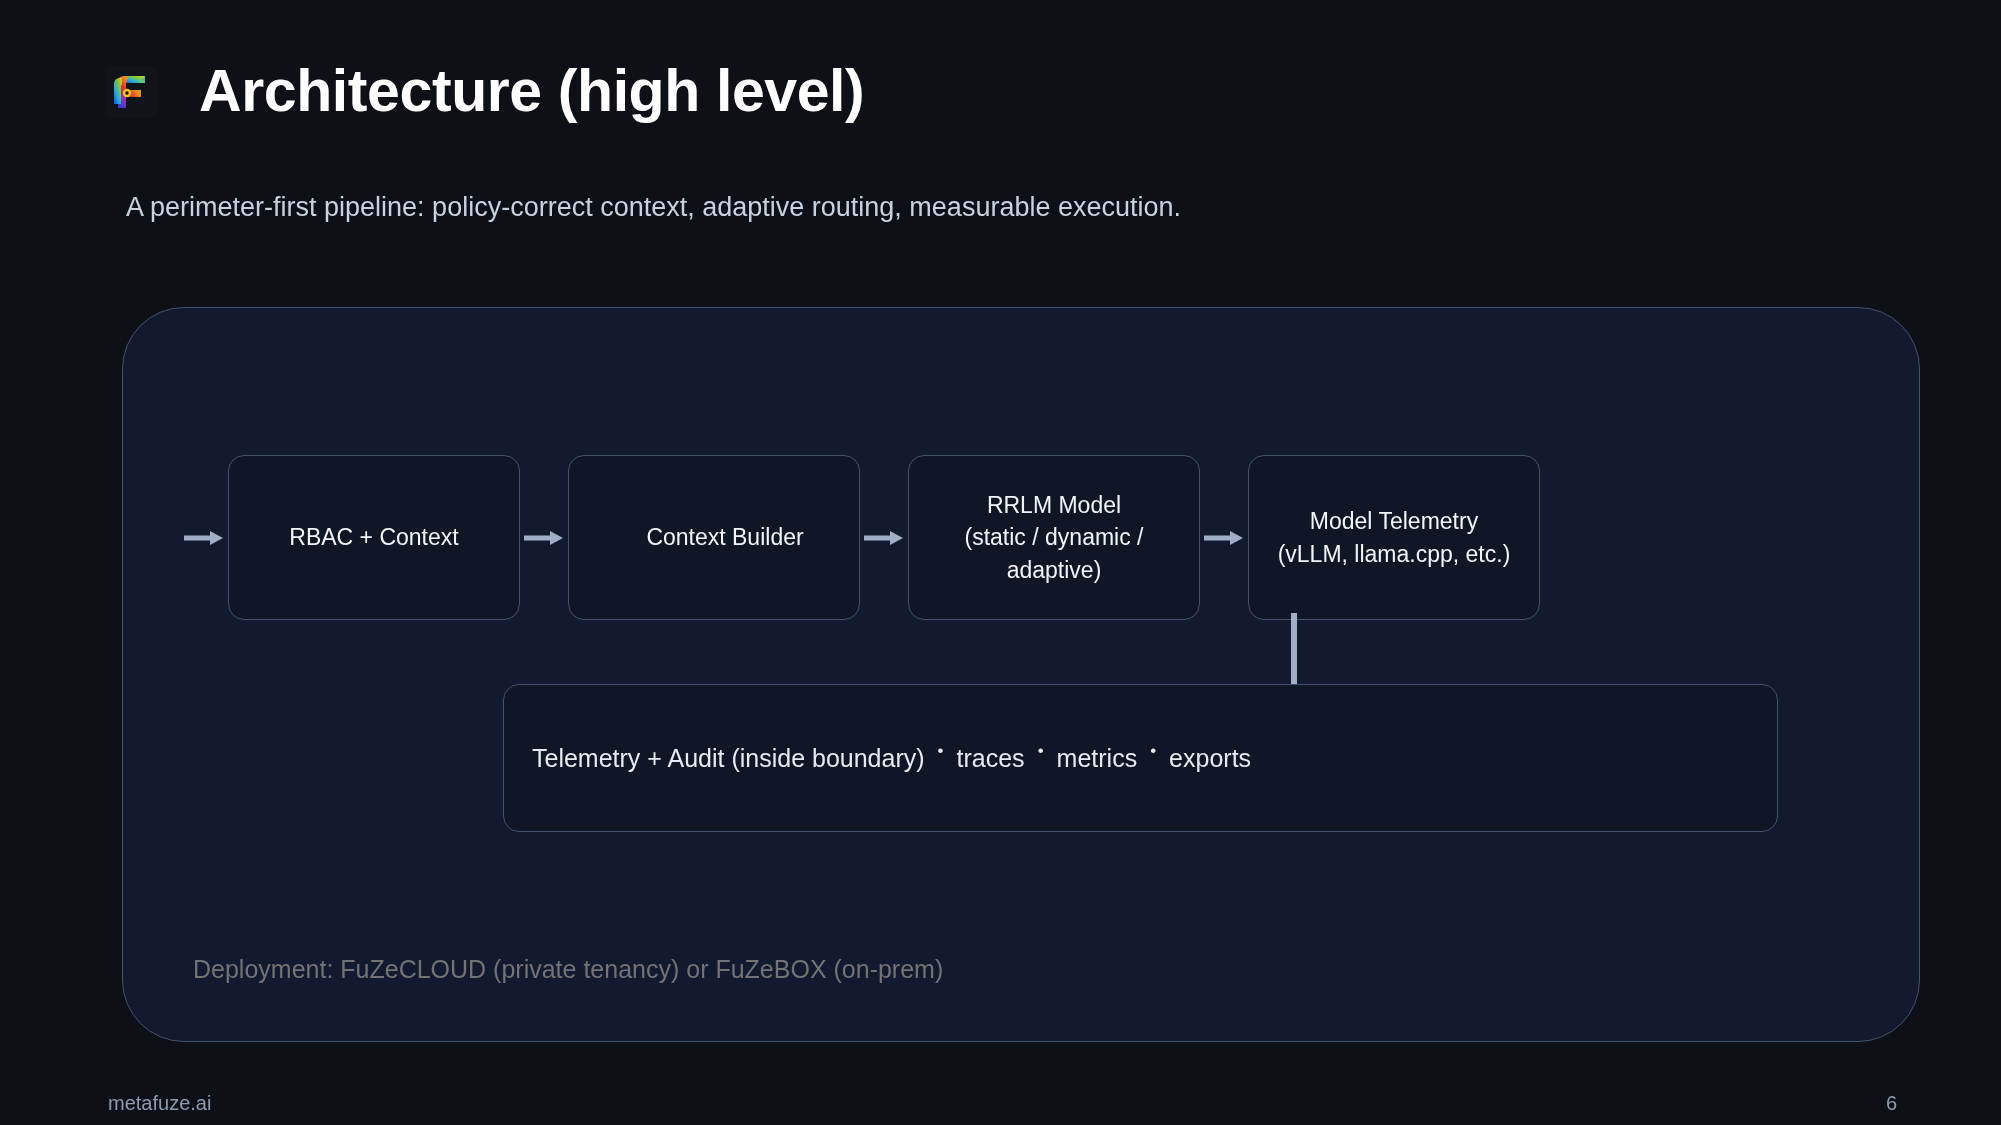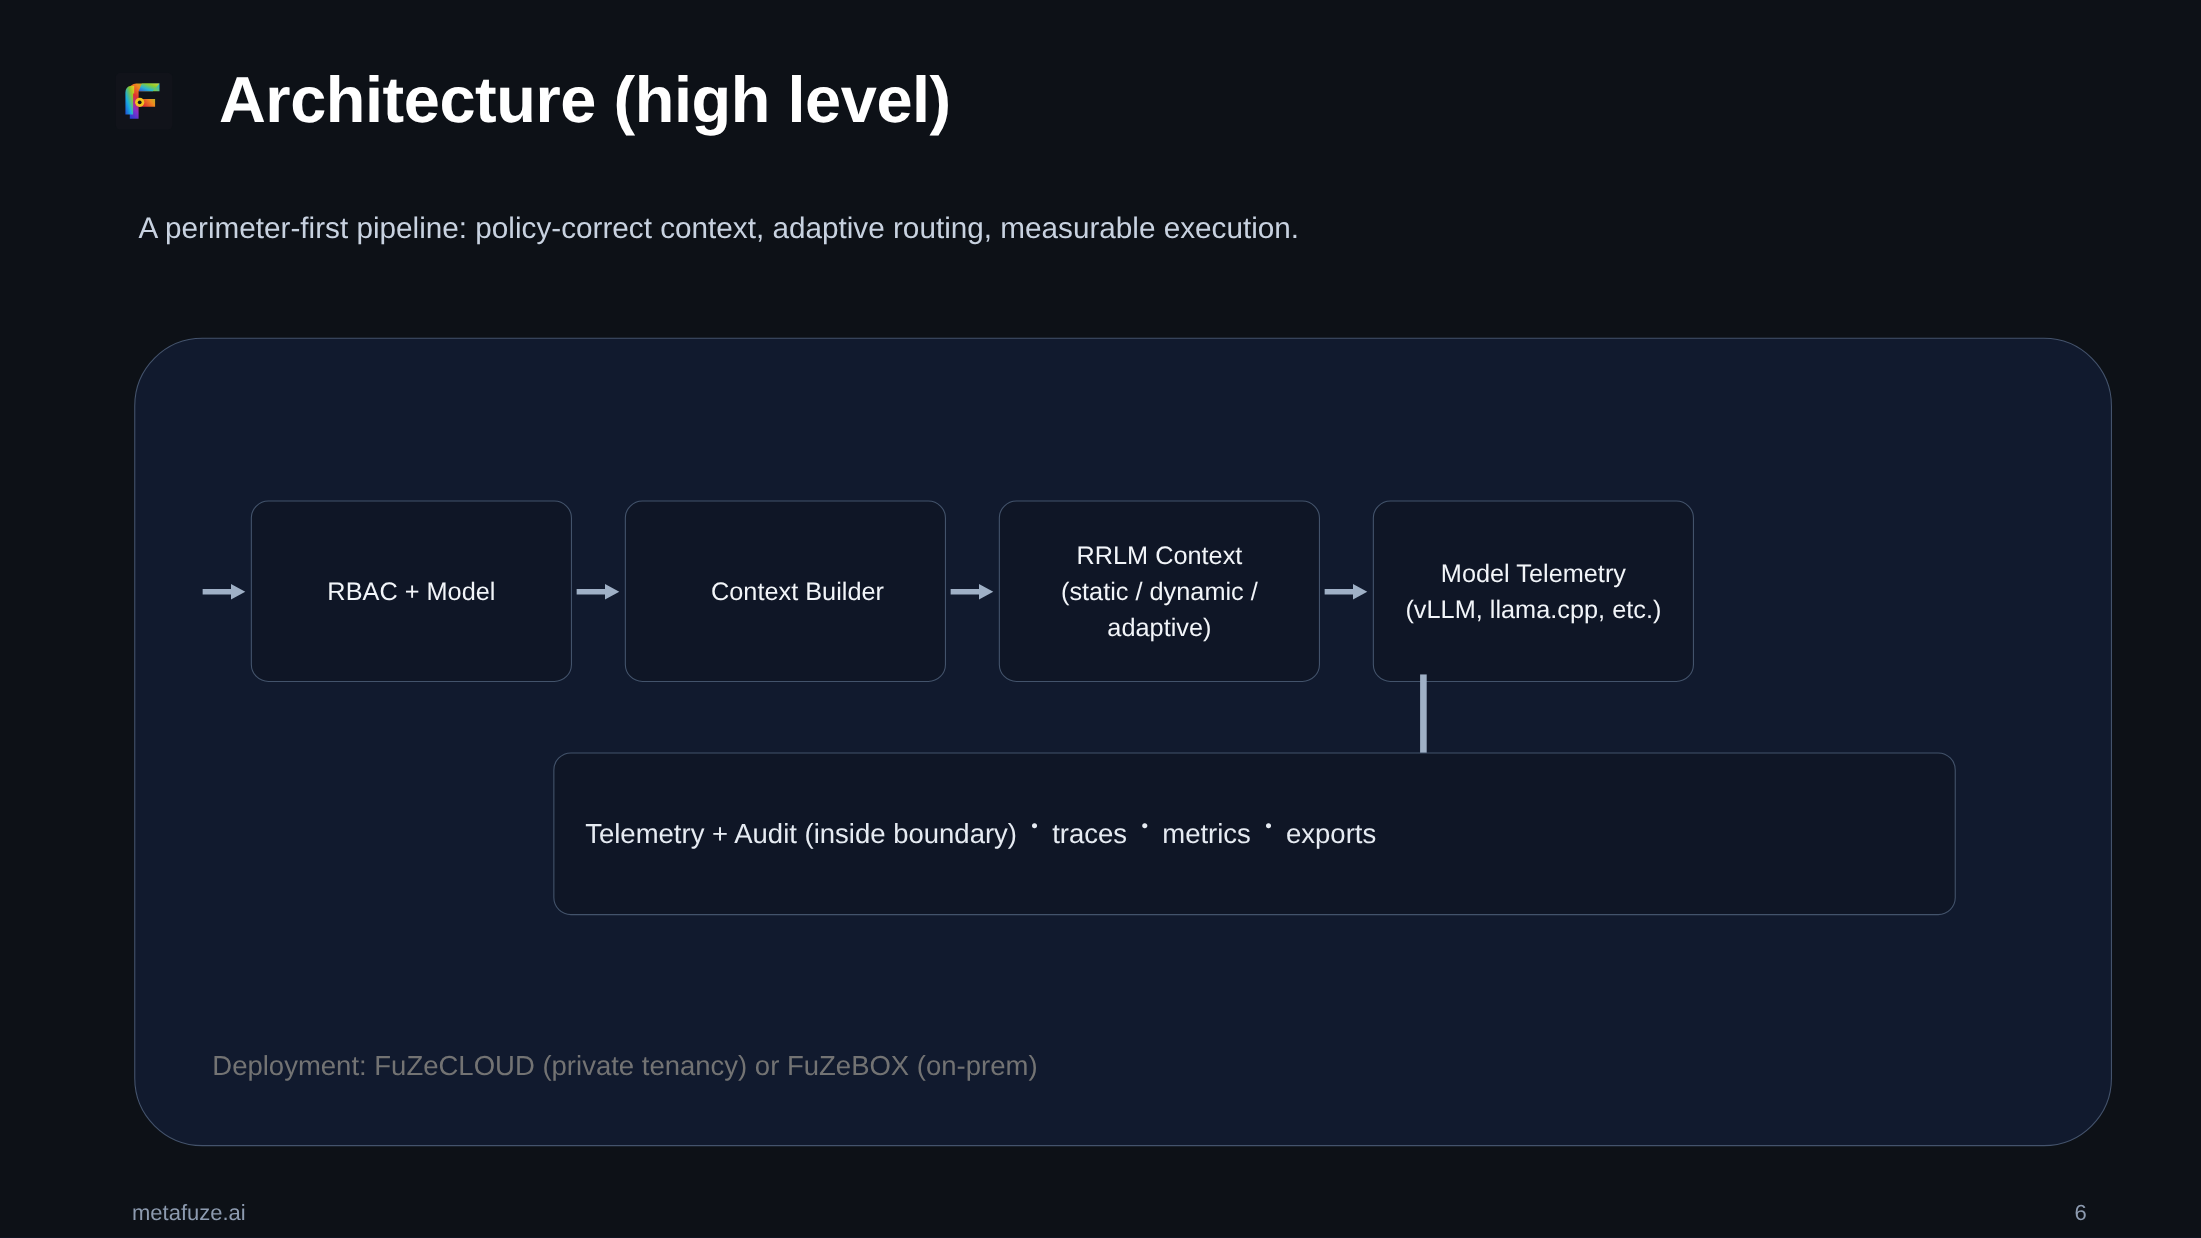--- a/index.html
+++ b/index.html
@@ -148,21 +148,21 @@
     left: 193px;
     top: 955px;
     font-size: 25px;
     color: #737373;
     white-space: nowrap;
   }
 
   
   .footer-left {
     position: absolute;
-    left: 120px;
+    left: 108px;
     top: 1092px;
     font-size: 20px;
     color: #8d9bb0;
     white-space: nowrap;
   }
   .footer-right {
     position: absolute;
     right: 104px;
     top: 1092px;
     font-size: 20px;
@@ -208,42 +208,42 @@
 <div class="flow-row">
 
 
   <div class="arrow-h">
     <svg width="40" height="18" viewBox="0 0 40 18">
       <path d="M0 6.5 L26 6.5 L26 2 L39 9 L26 16 L26 11.5 L0 11.5 Z" fill="#9fb0c6"></path>
     </svg>
   </div>
 
   <div class="flow-box b1">
-    <span>RBAC + Model</span>
+    <span>RBAC + Context</span>
   </div>
 
   <div class="arrow-h">
     <svg width="40" height="18" viewBox="0 0 40 18">
       <path d="M0 6.5 L26 6.5 L26 2 L39 9 L26 16 L26 11.5 L0 11.5 Z" fill="#9fb0c6"></path>
     </svg>
   </div>
 
   <div class="flow-box b2">
     <span>Context Builder</span>
   </div>
 
   <div class="arrow-h">
     <svg width="40" height="18" viewBox="0 0 40 18">
       <path d="M0 6.5 L26 6.5 L26 2 L39 9 L26 16 L26 11.5 L0 11.5 Z" fill="#9fb0c6"></path>
     </svg>
   </div>
 
   <div class="flow-box b3">
     <span>
-      <span>RRLM Context</span><br>
+      <span>RRLM Model</span><br>
       <span>(static / dynamic /</span><br>
       <span>adaptive)</span>
     </span>
   </div>
 
   <div class="arrow-h">
     <svg width="40" height="18" viewBox="0 0 40 18">
       <path d="M0 6.5 L26 6.5 L26 2 L39 9 L26 16 L26 11.5 L0 11.5 Z" fill="#9fb0c6"></path>
     </svg>
   </div>

